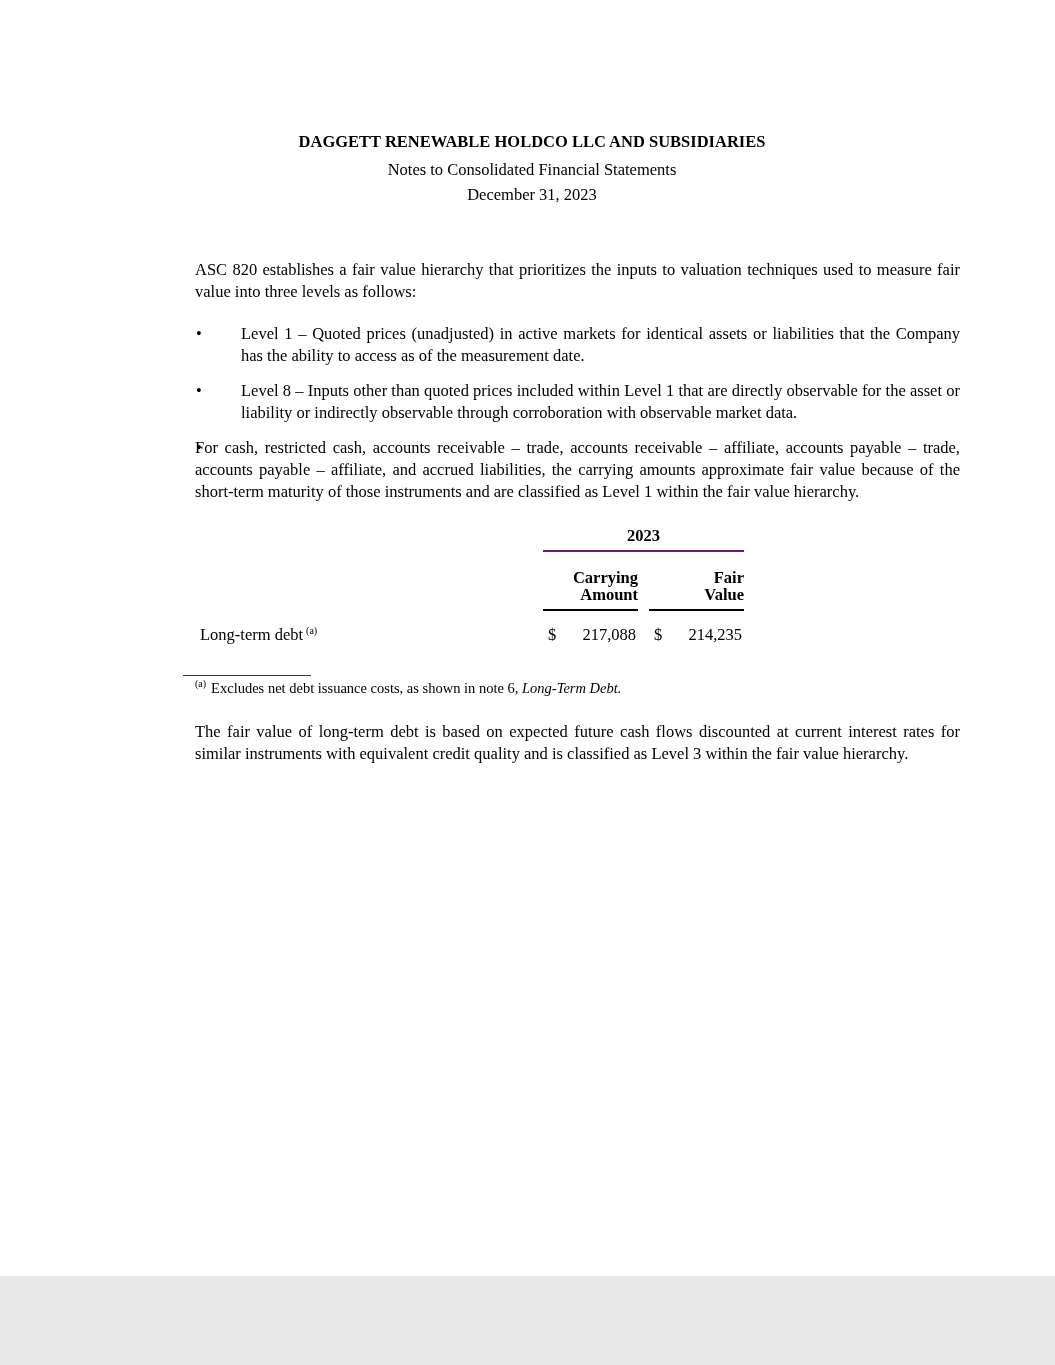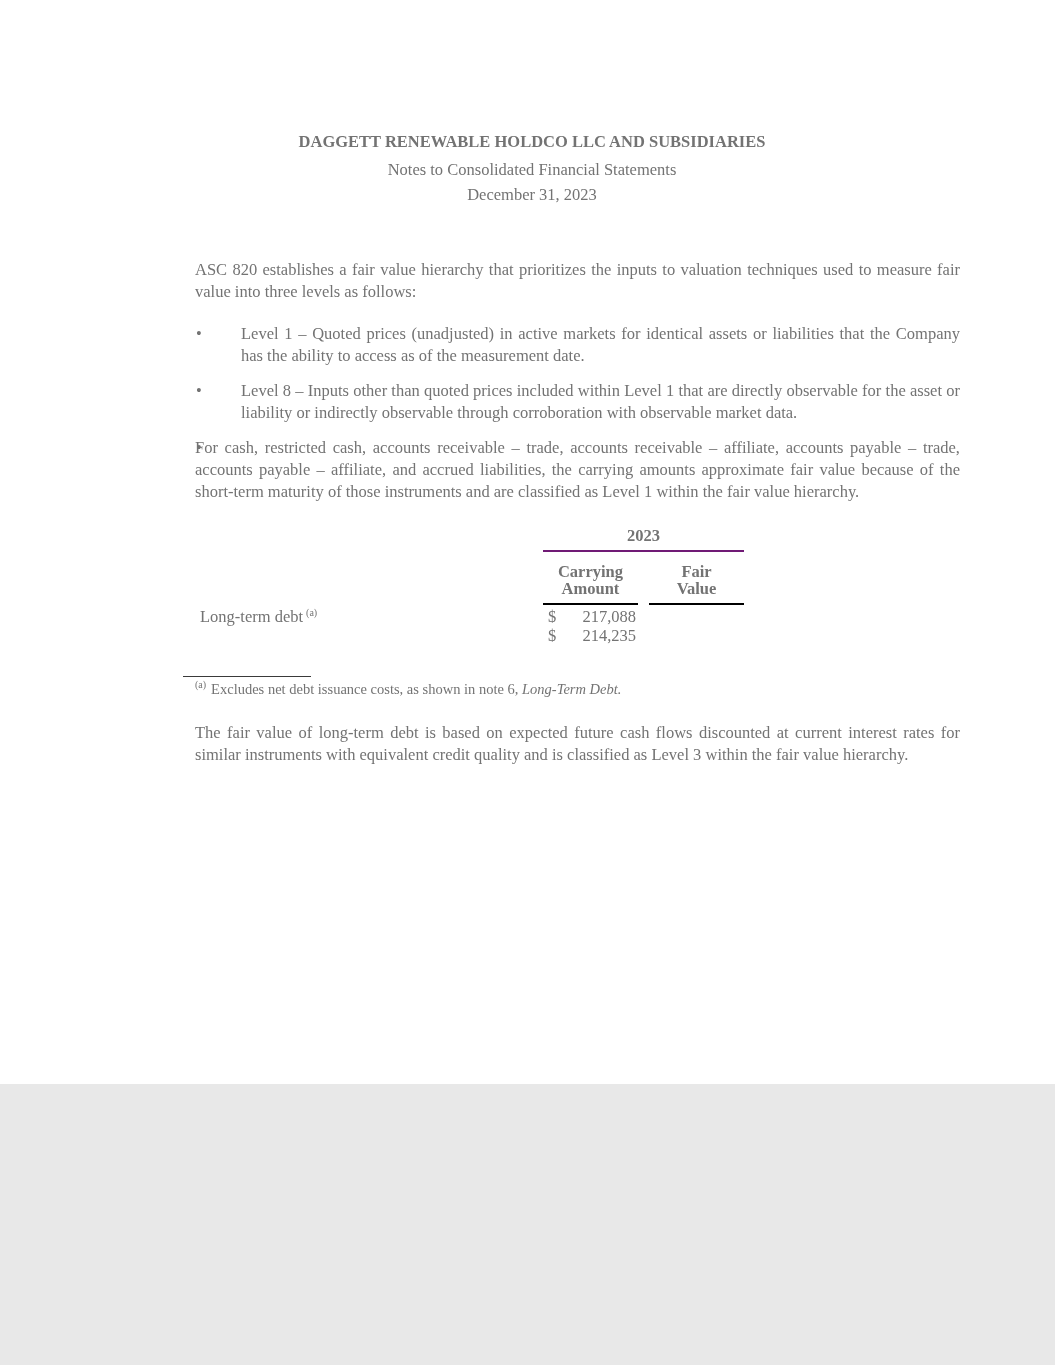--- a/index.html
+++ b/index.html
@@ -1,23 +1,23 @@
 <!DOCTYPE html>
 <html><head>
 <meta charset="utf-8">
 <style>
   * { margin:0; padding:0; box-sizing:border-box; }
   html,body { background:#e8e8e8; }
   .page {
     position:relative;
-    width:1055px; height:1084px;
+    width:1055px; height:1276px;
     background:#ffffff;
     font-family:"Liberation Serif","DejaVu Serif",serif;
     font-size:16.5px; line-height:22px;
-    color:#737373;
+    color:#000000;
     margin:0 auto;
     overflow:hidden;
   }
   
   .doc-header {
     position:absolute; top:131px; left:0; width:1064px;
     text-align:center;
   }
   .doc-title { font-weight:bold; line-height:22px; margin-bottom:6px; }
   .doc-subtitle { line-height:22px; margin-bottom:3px; }
@@ -38,27 +38,27 @@
   
   .fin-table {
     margin:24px 0 0 348px;
     width:201px;
     text-align:center;
   }
   .ft-year {
     font-weight:bold; line-height:17px; padding-bottom:6px;
     border-bottom:2px solid #701a75;
   }
-  .ft-cols { display:flex; justify-content:space-between; margin-top:10px; }
+  .ft-cols { display:flex; justify-content:space-between; margin-top:16px;text-align:right; }
   .ft-col {
     width:95px; border-bottom:2px solid #000;
     padding:1px 0 6px;
   }
   .ft-colhead { font-weight:bold; line-height:17px; }
-  .ft-values { display:flex; justify-content:space-between; margin-top:2px; position:relative; line-height:19px;flex-direction:column; }
+  .ft-values { display:flex; justify-content:space-between; margin-top:14px; position:relative; line-height:19px; }
   .ft-cell {
     width:95px; display:flex; justify-content:space-between;
     padding:0 2px 0 5px;
   }
   .ft-row-label {
     position:absolute; left:-343px; top:0; width:343px;
     text-align:left; white-space:nowrap;
   }
   sup.note-ref { font-size:10px; line-height:0; vertical-align:super; margin-left:3px; }
 

